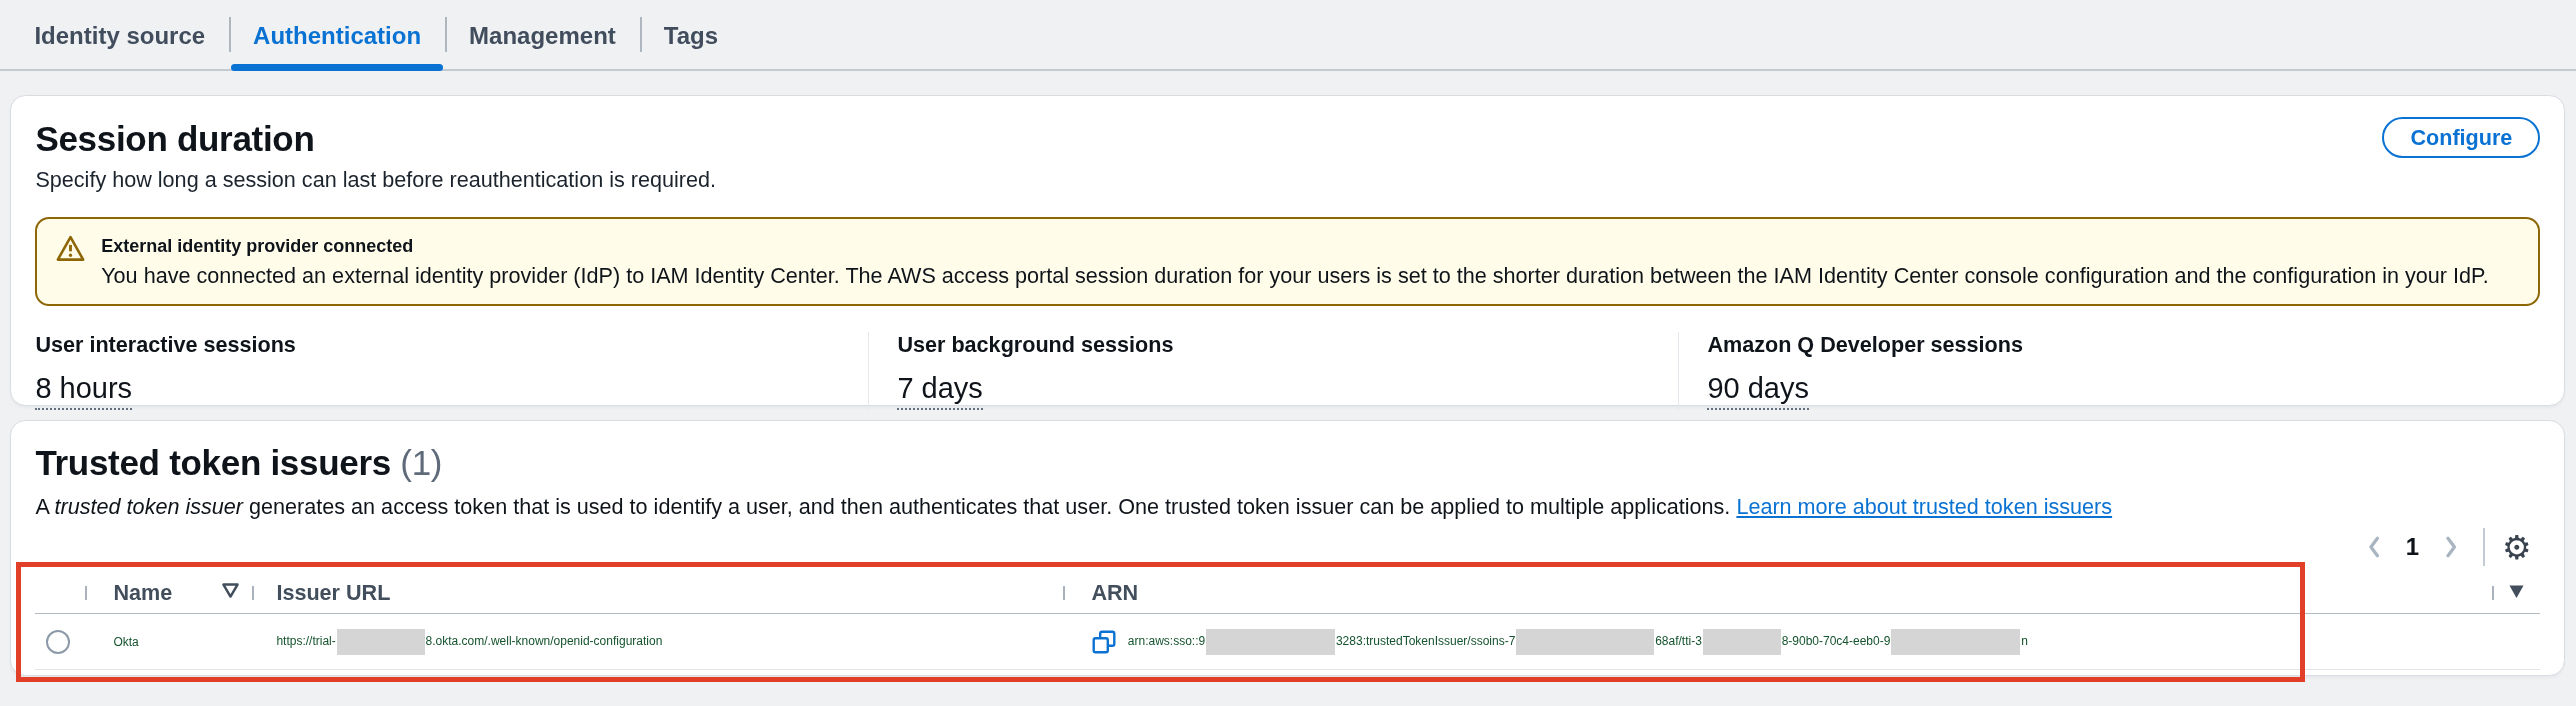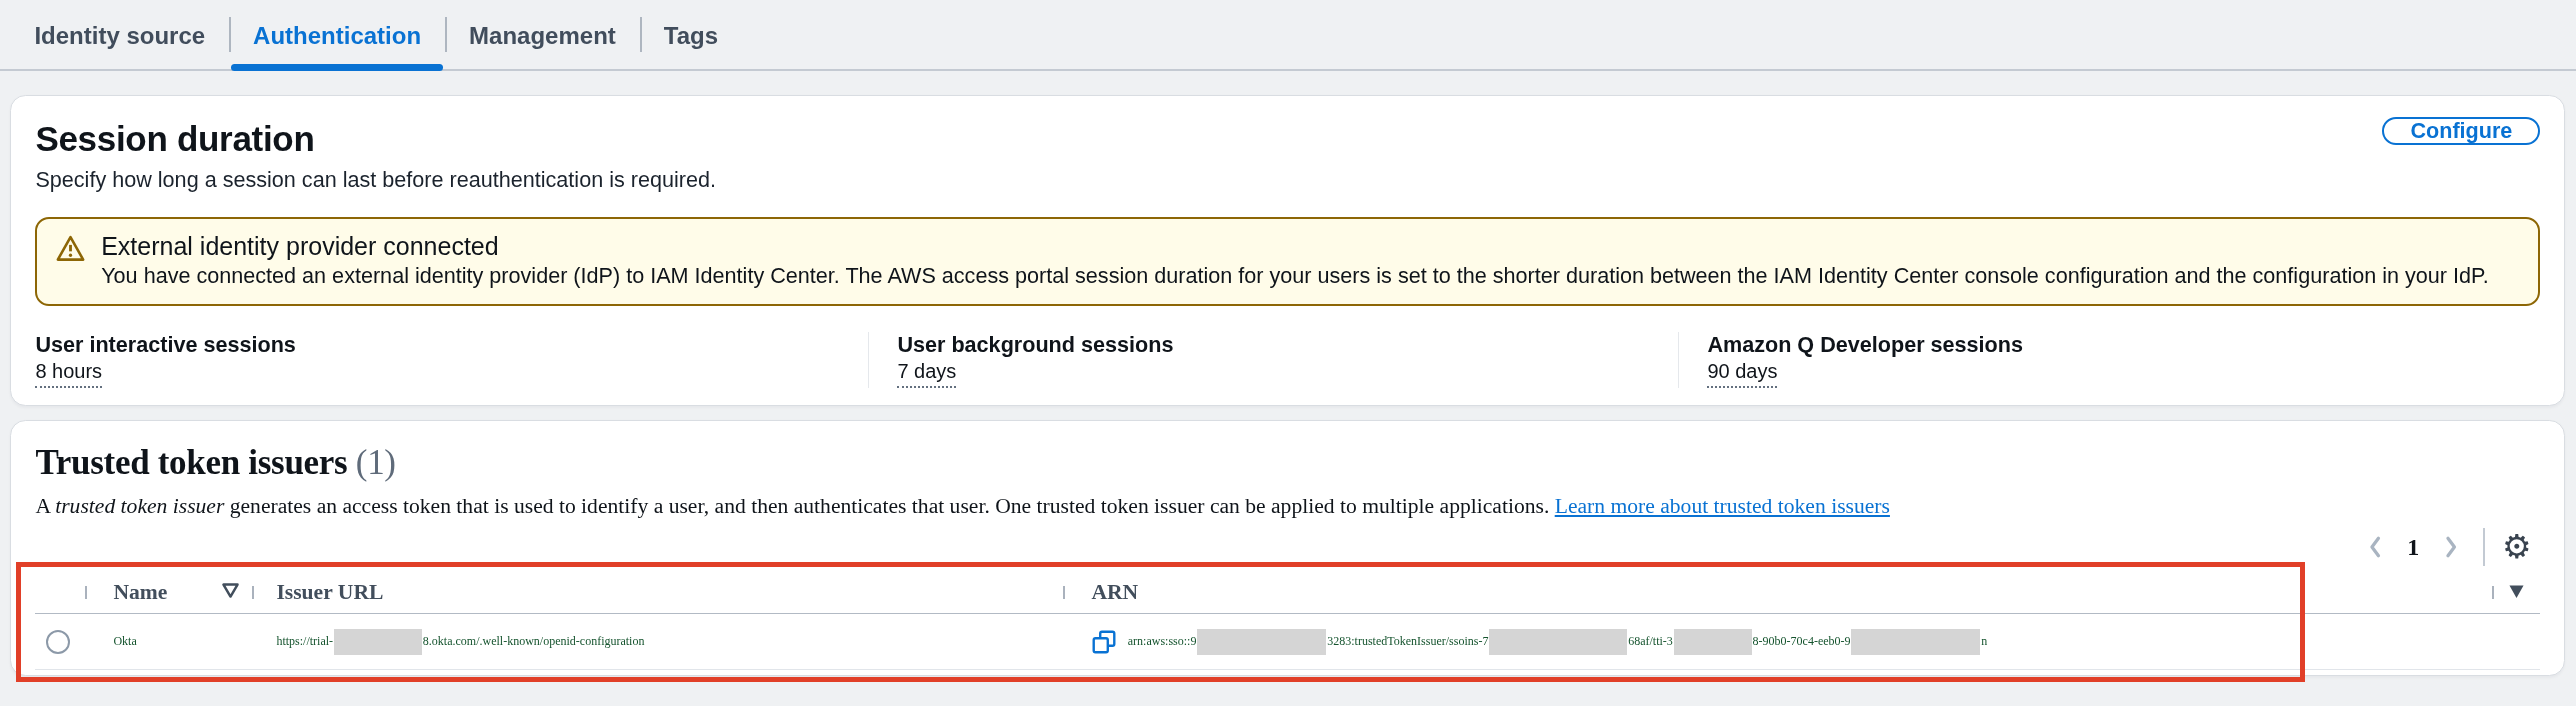--- a/index.html
+++ b/index.html
@@ -12,42 +12,42 @@
   
   .tabbar{display:flex;align-items:stretch;height:71px;padding-left:10.4px;position:relative;}
   .tabbar::after{content:'';position:absolute;left:0;right:0;bottom:0;height:1.7px;background:#c4cad2;}
   .tab{position:relative;display:flex;align-items:center;padding:0 24px;font-size:24px;font-weight:bold;color:#414d5c;cursor:pointer;white-space:nowrap;}
   .tab + .tab::before{content:'';position:absolute;left:0;top:17.3px;height:35px;width:1.7px;background:#aeb6c0;}
   .tab.active{color:#0972d3;}
   .tab.active::after{content:'';position:absolute;left:1.7px;right:1.7px;bottom:0;height:7px;border-radius:4.3px;background:#0972d3;z-index:2;}
   
   .card{position:absolute;left:10.4px;width:2555px;background:#ffffff;border:1.7px solid #d9dde2;border-radius:15.5px;box-sizing:border-box;box-shadow:0 1.7px 2.6px rgba(0,20,40,0.04);}
   #card-session{top:95px;height:311px;padding:22.4px 24px;}
-  #card-tti{top:420px;height:256px;padding:21px 24px;font-family:Liberation Serif, serif;}
+  #card-tti{top:420px;height:256px;padding:21px 24px;}
   h2{margin:0;font-size:35px;font-weight:bold;letter-spacing:-0.3px;color:#0f141a;line-height:41px;}
   .counter{color:#5f6b7a;font-weight:normal;}
   .card-sub{margin-top:7px;font-size:21.6px;color:#1b232d;line-height:28px;}
   
   .btn-outline{position:relative;display:inline-flex;align-items:center;gap:12px;height:43px;padding:0 26px;border:2.6px solid #0972d3;border-radius:22.4px;background:#fff;color:#0972d3;font-size:21.6px;font-weight:bold;box-sizing:border-box;cursor:pointer;white-space:nowrap;font-family:inherit;}
   .btn-primary{display:inline-flex;align-items:center;height:43px;padding:0 26px;border:none;border-radius:22.4px;background:#e78b20;color:#141b25;font-size:21.6px;font-weight:bold;box-sizing:border-box;cursor:pointer;white-space:nowrap;font-family:inherit;}
-  #configure-btn{position:absolute;top:21px;right:24px;height:28px;}
+  #configure-btn{position:absolute;top:21px;right:24px;height:41px;}
   .caret-down{width:0;height:0;border-left:9.5px solid transparent;border-right:9.5px solid transparent;border-top:11.2px solid #0972d3;}
   
   .alert{margin-top:22.4px;display:flex;gap:15.5px;border:2.6px solid #8d6605;border-radius:14px;background:#fffce9;padding:13px 21px 14.7px 17.3px;box-sizing:border-box;}
   .alert-icon{flex:0 0 auto;margin-top:1.7px;}
-  .alert-title{font-size:25px;font-weight:normal;line-height:29px;}
+  .alert-title{font-size:18px;font-weight:bold;line-height:29px;}
   .alert-body{font-size:21.6px;line-height:29px;}
   
   .stats{display:flex;margin-top:26px;}
   .stat{box-sizing:border-box;}
   .stat:nth-child(1){width:833px;}
   .stat:nth-child(2){width:810px;border-left:1.7px solid #e5e8ec;padding-left:28px;}
   .stat:nth-child(3){border-left:1.7px solid #e5e8ec;padding-left:28px;}
   .stat-label{font-size:21.6px;font-weight:bold;}
-  .stat-value{display:inline-block;margin-top:2px;font-size:20px;border-bottom:2.6px dotted #64707f;padding-bottom:2.6px;}
+  .stat-value{display:inline-block;margin-top:14px;font-size:29px;border-bottom:2.6px dotted #64707f;padding-bottom:2.6px;}
   
   .tti-head{display:flex;justify-content:space-between;align-items:flex-start;}
   .tti-actions{display:flex;gap:12px;align-items:center;}
   .tti-desc{margin-top:8.6px;font-size:21.6px;line-height:29px;color:#0f141a;}
   .tti-desc a{color:#0972d3;text-decoration:underline;cursor:pointer;}
   
   .pagination{display:flex;justify-content:flex-end;align-items:center;margin-top:5.2px;height:43px;padding-right:1.7px;}
   .page-btn{background:none;border:none;padding:3.5px;display:flex;align-items:center;cursor:pointer;}
   .page-num{font-size:24px;font-weight:bold;margin:0 17.3px;color:#0f141a;}
   .pag-divider{width:1.7px;height:38px;background:#c3cad3;margin:0 17.3px;}

